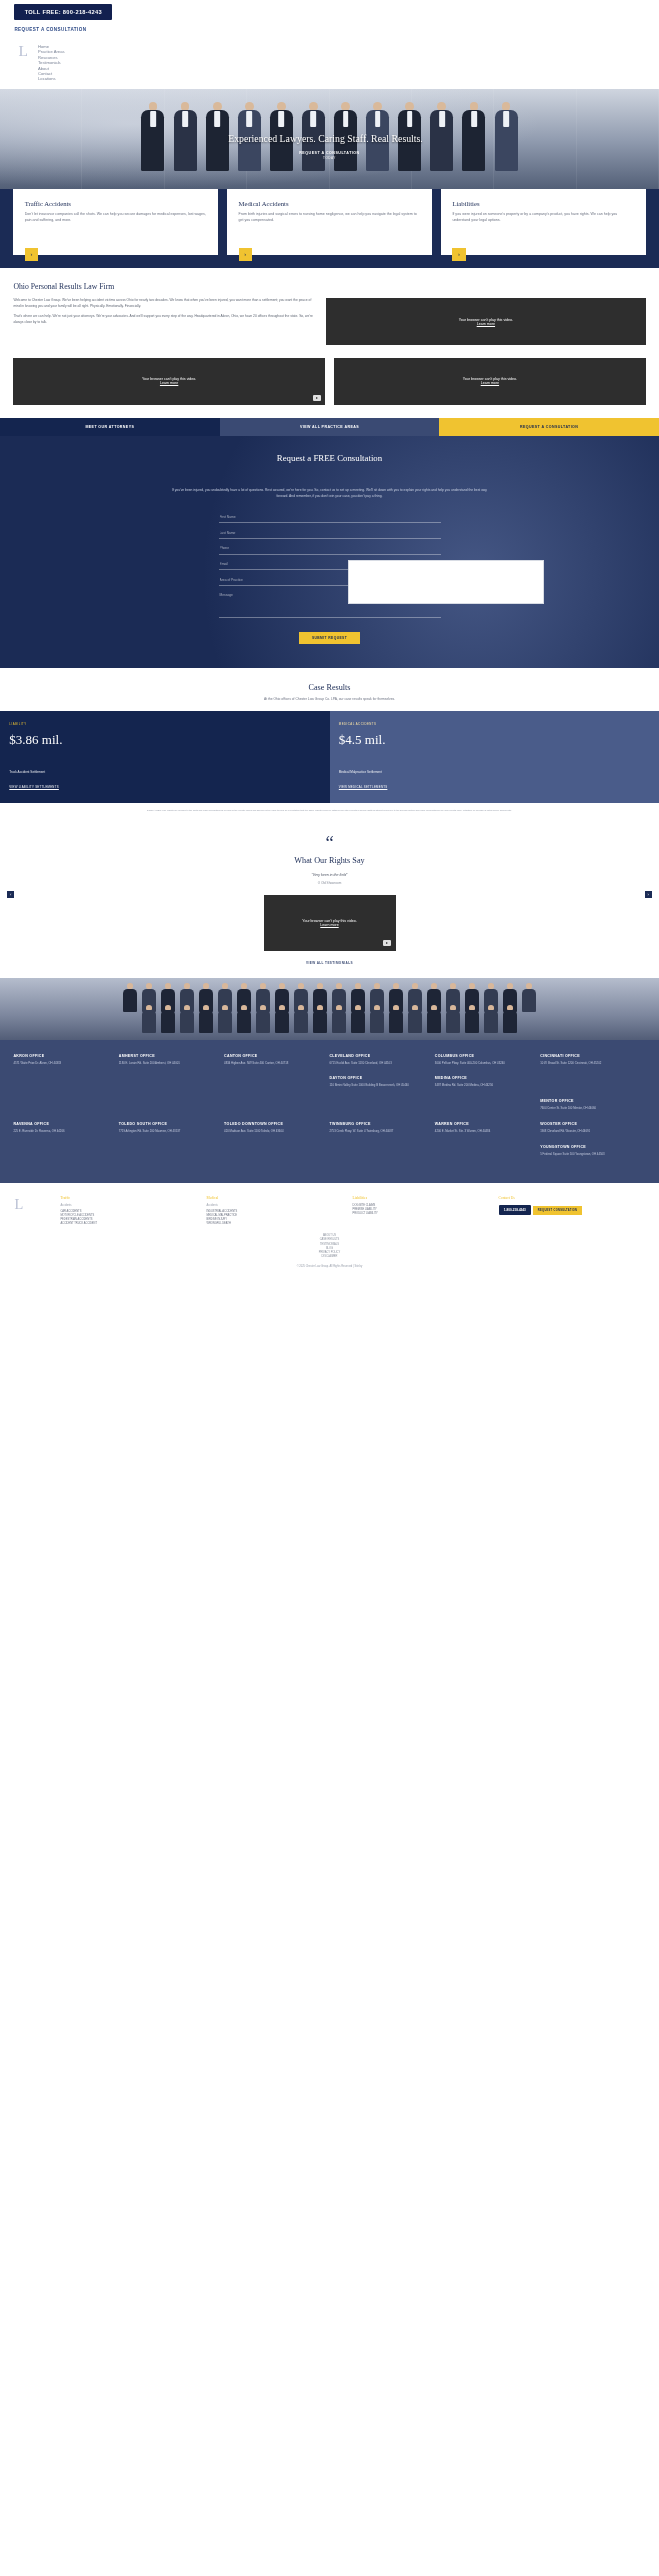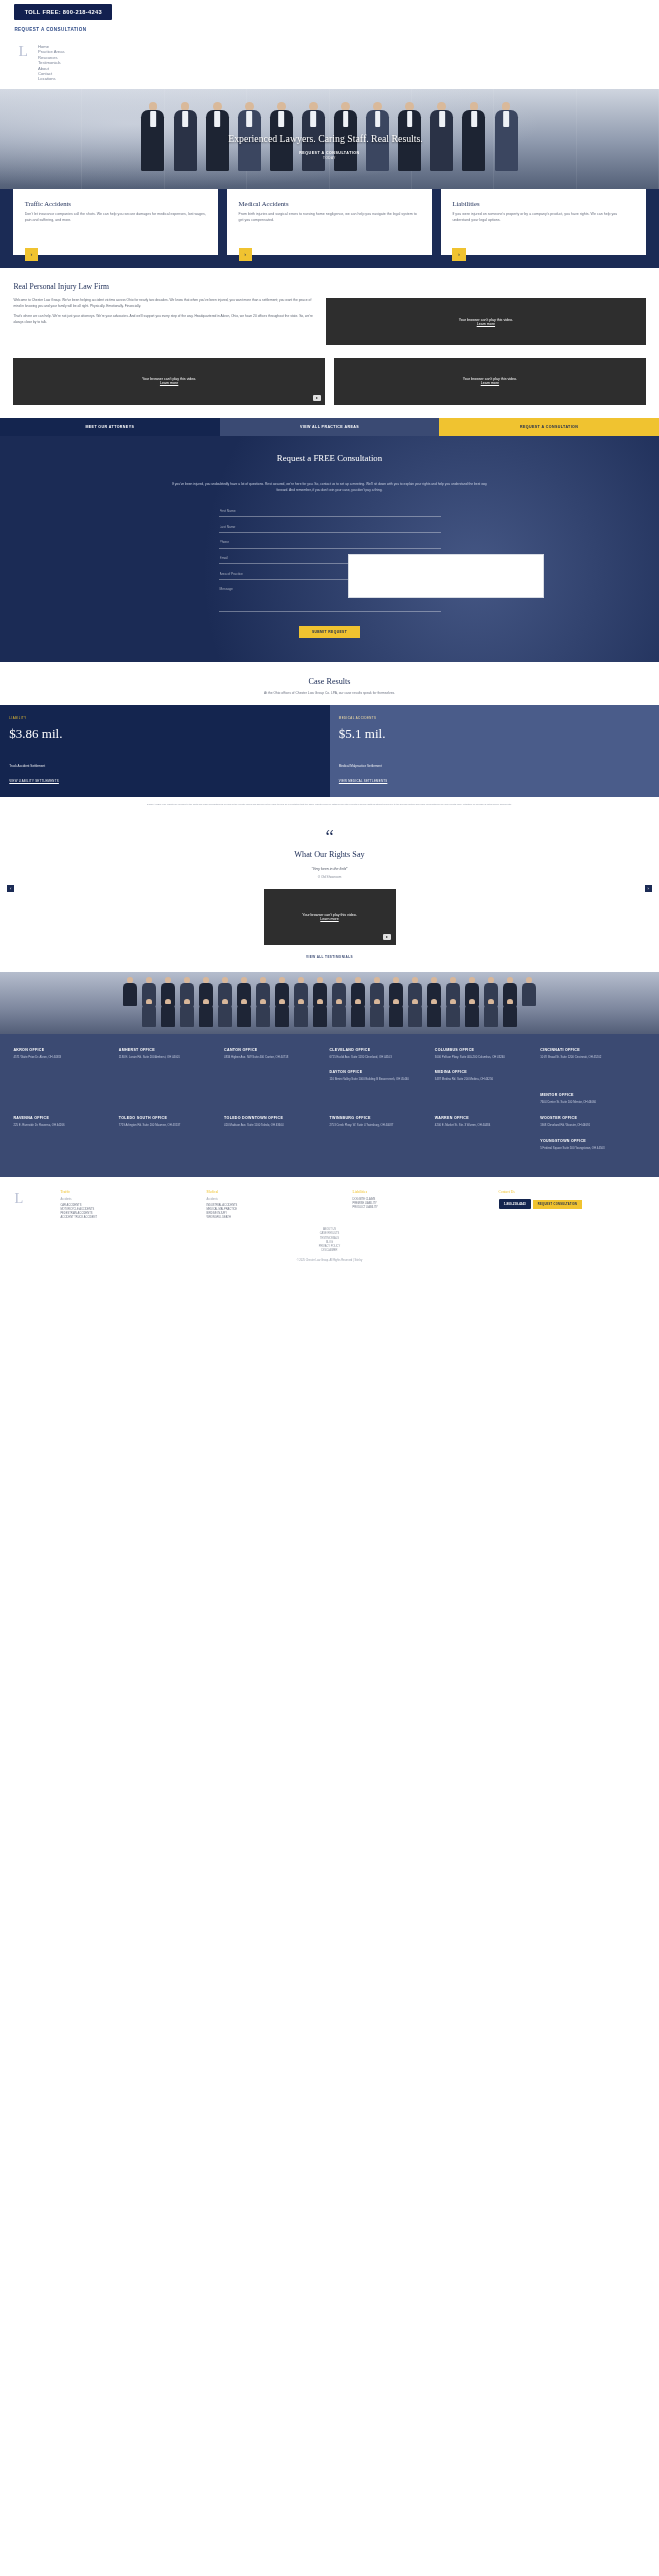--- a/index.html
+++ b/index.html
@@ -217,21 +217,21 @@
   .consult::before {
     content: "";
     position: absolute; inset: 0;
     background: radial-gradient(circle at 72% 60%, rgba(120,140,190,.45), transparent 55%);
   }
   .consult h2 {
     position: relative;
     text-align: center; color: #ffffff;
     font-family: "Liberation Serif", serif;
     font-size: 8.8px; font-weight: normal;
-    margin-bottom: 19px;
+    margin-bottom: 25px;
   }
   .consult p.lead {
     position: relative;
     text-align: center; color: #c6ceE0;
     font-size: 3.3px; line-height: 5.7px;
     width: 319px; margin: 0 auto 11.3px;
   }
   .form {
     position: relative;
     width: 222px; margin: 0 auto;
@@ -496,21 +496,21 @@
       </div>
       <div class="card">
         <h3>Liabilities</h3>
         <p>If you were injured on someone's property or by a company's product, you have rights. We can help you understand your legal options.</p>
         <div class="chev">›</div>
       </div>
     </div>
   </div>
 
   <div class="intro">
-    <h2>Real Personal Injury Law Firm</h2>
+    <h2>Ohio Personal Results Law Firm</h2>
     <div class="intro-grid">
       <div class="intro-text">
         <p>Welcome to Chester Law Group. We've been helping accident victims across Ohio for nearly two decades. We know that when you've been injured, you want more than a settlement; you want the peace of mind in knowing you and your family will be all right. Physically. Emotionally. Financially.</p>
         <p>That's where we can help. We're not just your attorneys. We're your advocates. And we'll support you every step of the way. Headquartered in Akron, Ohio, we have 20 offices throughout the state. So, we're always close by to talk.</p>
       </div>
       <div class="video v-top-right">
         <div class="msg">Your browser can't play this video.</div>
         <div class="learn">Learn more</div>
       </div>
     </div>
@@ -556,21 +556,21 @@
     <div class="sub">At the Ohio offices of Chester Law Group Co. LPA, our case results speak for themselves.</div>
     <div class="result-row">
       <div class="rcell r1">
         <div class="tag">LIABILITY</div>
         <div class="amt">$3.86 mil.</div>
         <div class="desc">Truck Accident Settlement</div>
         <div class="more">VIEW LIABILITY SETTLEMENTS</div>
       </div>
       <div class="rcell r2">
         <div class="tag">MEDICAL ACCIDENTS</div>
-        <div class="amt">$5.1 mil.</div>
+        <div class="amt">$4.5 mil.</div>
         <div class="desc">Medical Malpractice Settlement</div>
         <div class="more">VIEW MEDICAL SETTLEMENTS</div>
       </div>
     </div>
     <div class="disclaimer">DISCLAIMER: The results are specific to the facts and legal circumstances of each of the clients' cases and should not be used to form an expectation that the same results could be obtained for other clients in similar matters without reference to the specific factual and legal circumstances of each client's case. Litigation on counsel is listed where appropriate.</div>
   </div>
 
   <div class="testi">
     <div class="quote-mark">“</div>
     <h2>What Our Rights Say</h2>

